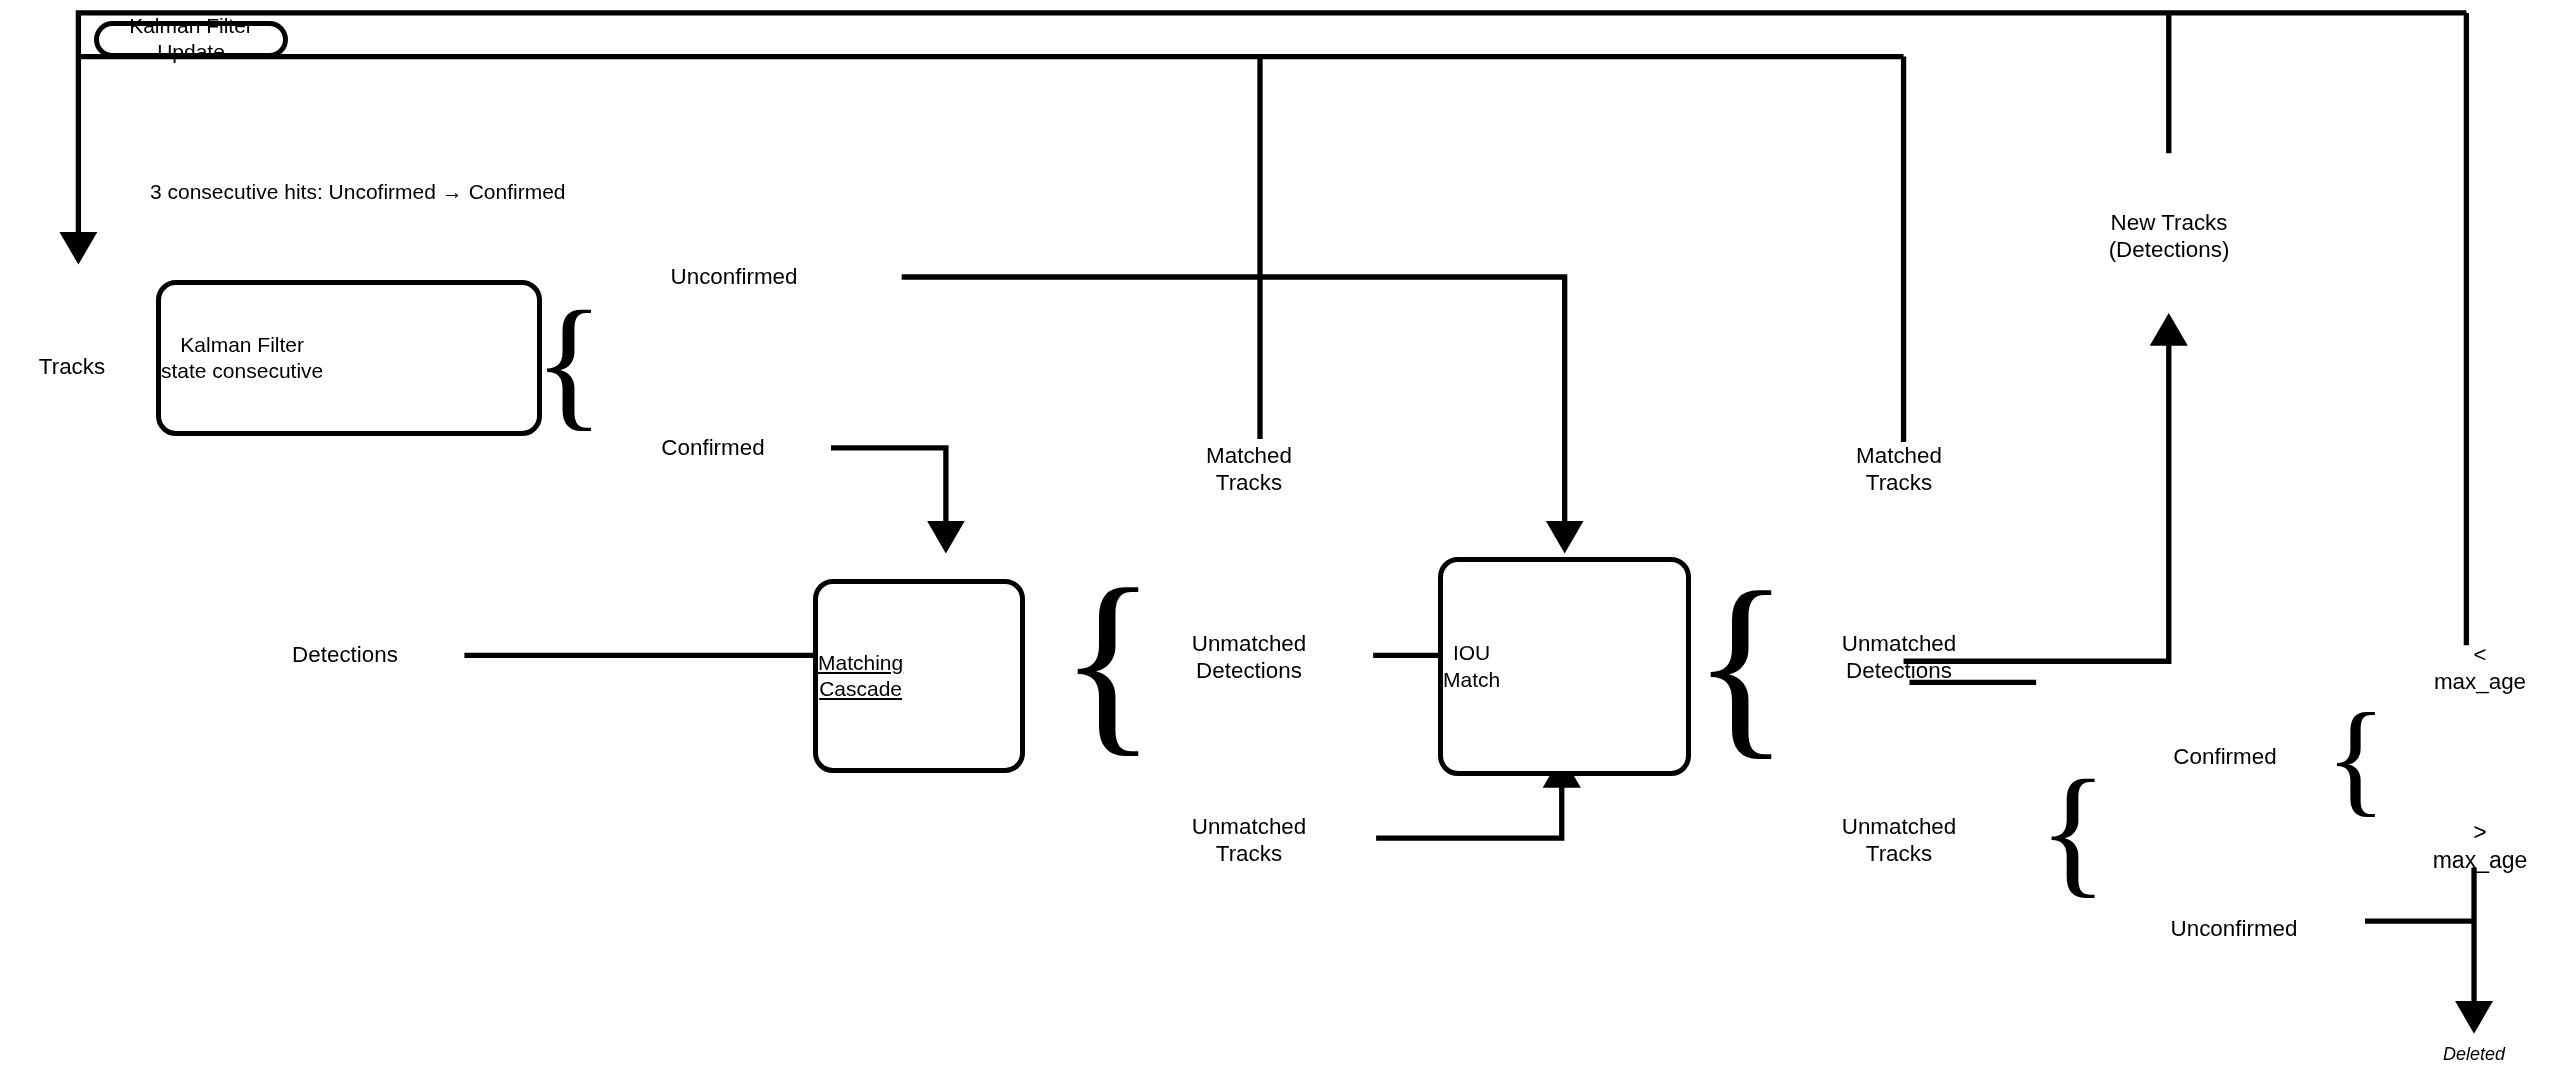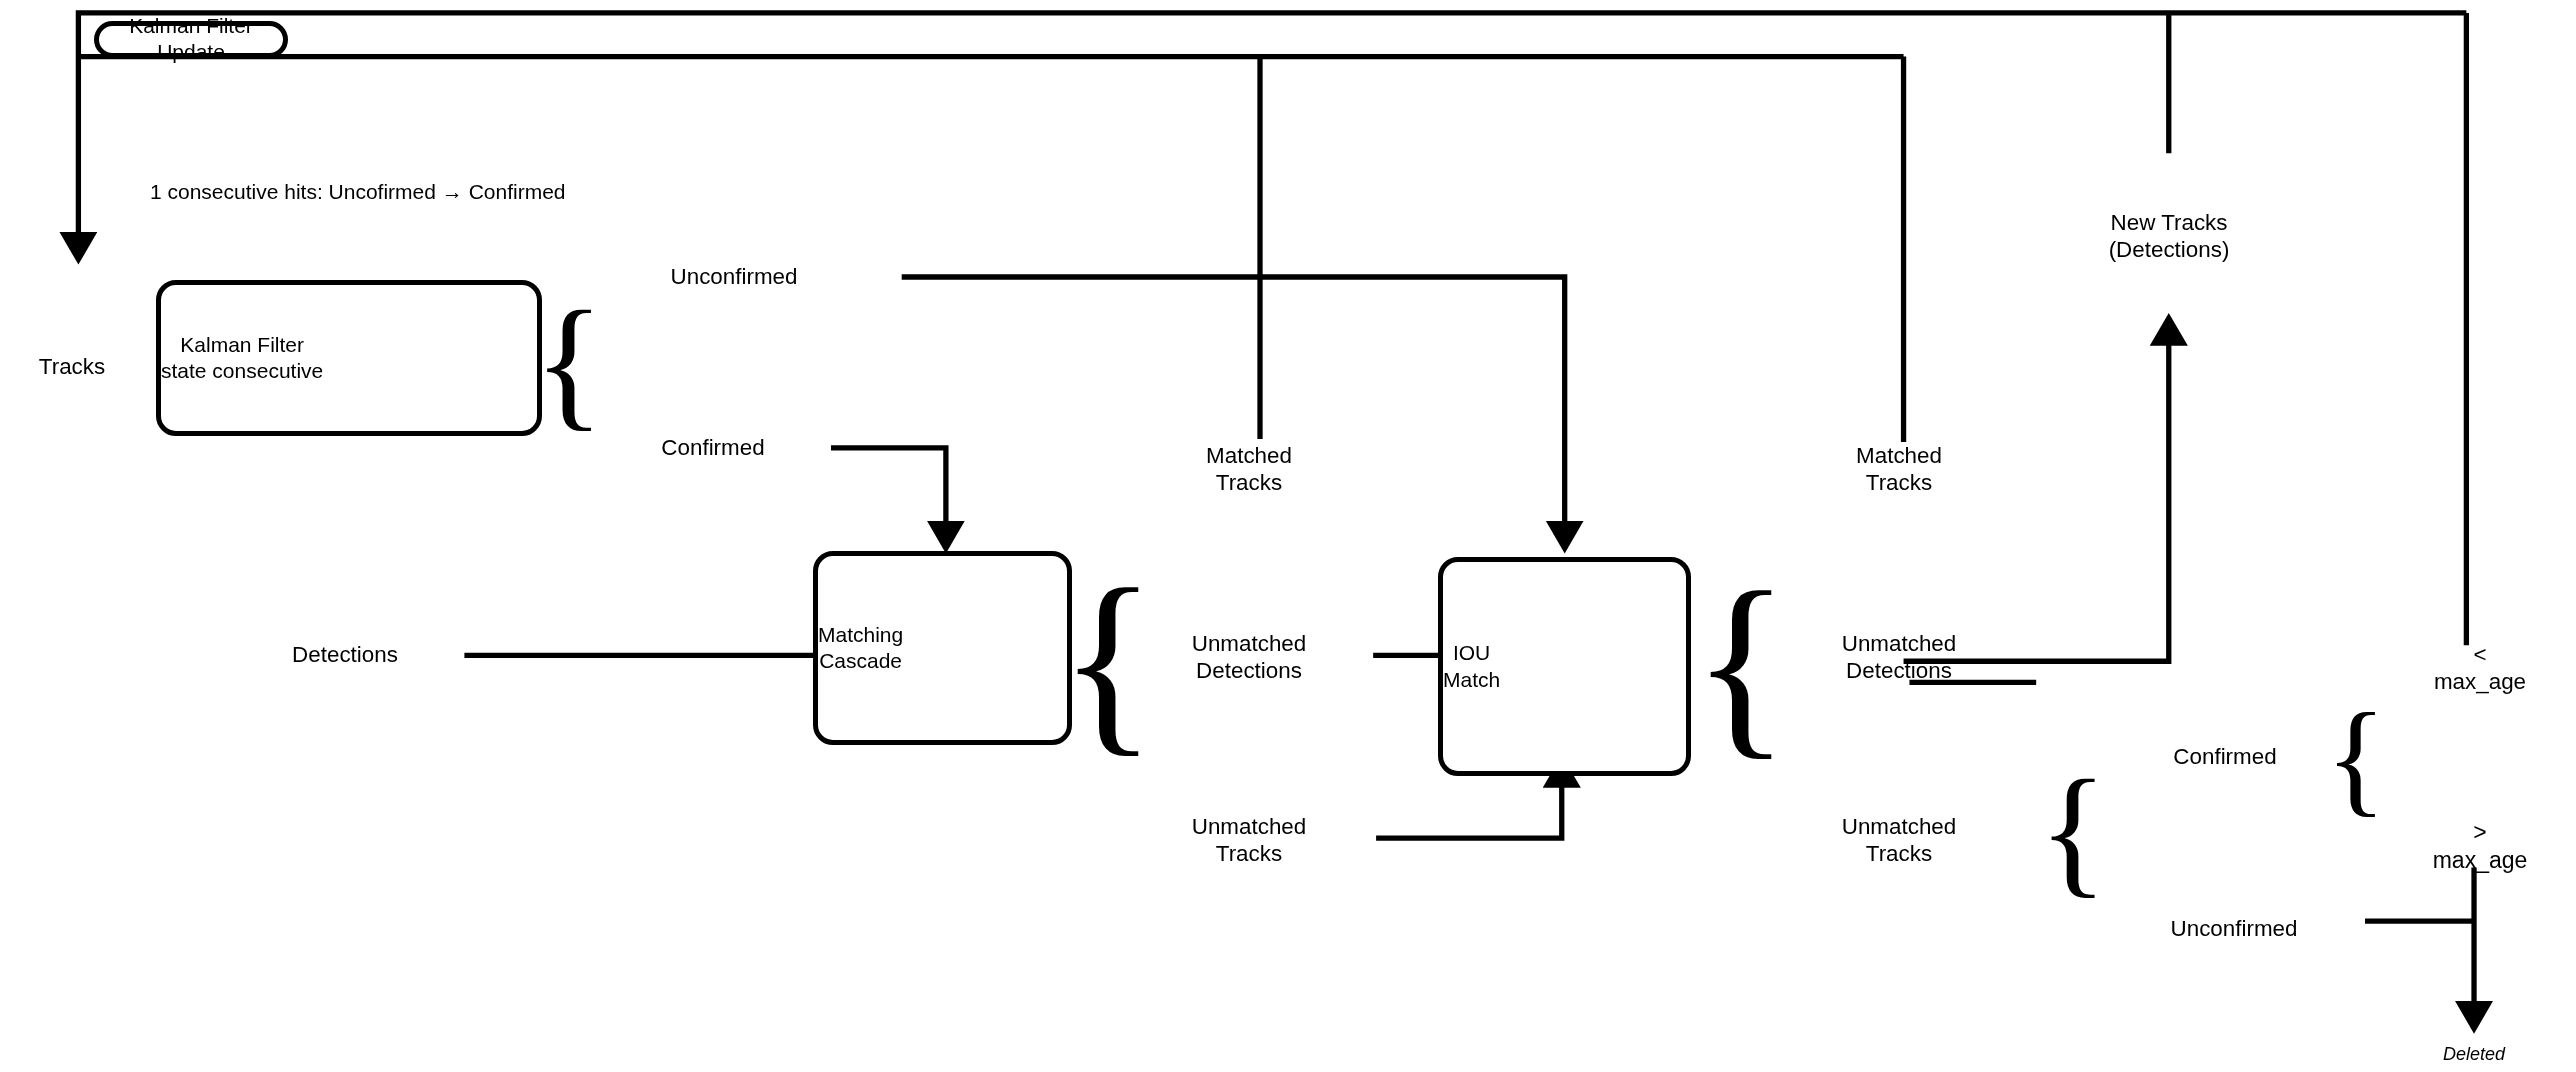--- a/index.html
+++ b/index.html
@@ -106,41 +106,41 @@
 
   <div class="node-box" style="left:94px; top:20.6px; width:194px; height:37px; font-size:21px;">
     <span class="node-label">Kalman Filter Update</span>
   </div>
 
   <div class="node-box" style="left:156px; top:280px; width:386px; height:156px; font-size:21px;">
     <span class="node-label">Kalman Filter
 state consecutive</span>
   </div>
 
-  <div class="node-box" style="left:813px; top:551px; width:259px; height:194px; font-size:21px;">
+  <div class="node-box" style="left:813px; top:579px; width:212px; height:194px; font-size:21px;text-decoration:underline;">
     <span class="node-label">Matching
 Cascade</span>
   </div>
 
   <div class="node-box" style="left:1438px; top:557px; width:253px; height:219px; font-size:21px;">
     <span class="node-label">IOU
 Match</span>
   </div>
 
   <div class="brace" style="left:569px; top:361px; font-size:147px;">{</div>
 
   <div class="brace" style="left:1108px; top:660px; font-size:203px;">{</div>
 
   <div class="brace" style="left:1741px; top:663px; font-size:203px;">{</div>
 
   <div class="brace" style="left:2073px; top:831px; font-size:144px;">{</div>
 
   <div class="brace" style="left:2356px; top:757px; font-size:127px;">{</div>
 
-  <div class="free-label" style="left:150px; top:192px; font-size:21px; transform:translate(0,-50%); text-align:left;">1 consecutive hits: Uncofirmed → Confirmed</div>
+  <div class="free-label" style="left:150px; top:192px; font-size:21px; transform:translate(0,-50%); text-align:left;">3 consecutive hits: Uncofirmed → Confirmed</div>
 
   <div class="free-label" style="left:72px; top:367px; font-size:22.4px;">Tracks</div>
 
   <div class="free-label" style="left:345px; top:655px; font-size:22.4px;">Detections</div>
 
   <div class="free-label" style="left:734px; top:277px; font-size:22.4px;">Unconfirmed</div>
 
   <div class="free-label" style="left:713px; top:448px; font-size:22.4px;">Confirmed</div>
 
   <div class="free-label" style="left:1249px; top:469px; font-size:22.4px;">Matched

